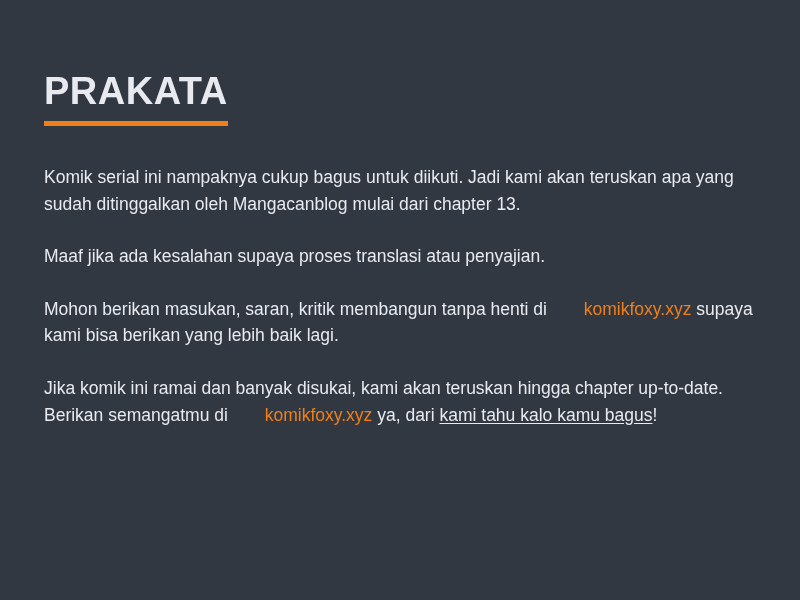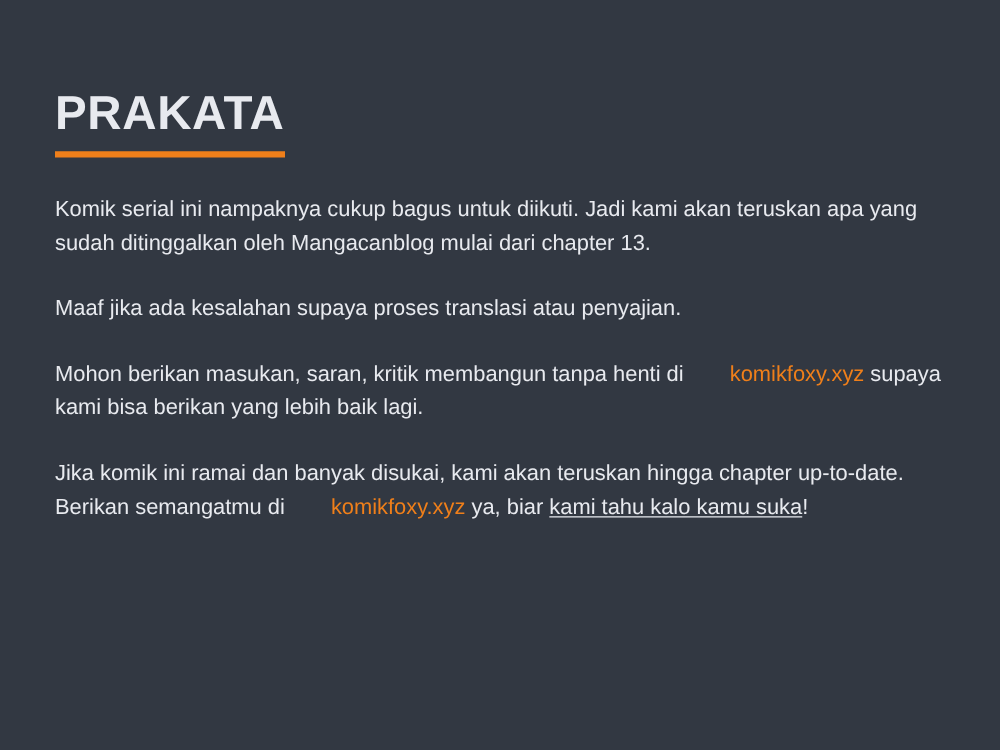--- a/index.html
+++ b/index.html
@@ -24,21 +24,21 @@
     font-size: 38px;
     font-weight: bold;
     color: #e8eaef;
     letter-spacing: 0.5px;
     margin: 0;
     display: inline-block;
     padding-bottom: 8px;
     border-bottom: 5px solid #ef7f1a;
   }
   .body-block {
-    margin-top: 28px;
+    margin-top: 38px;
   }
   p.para {
     font-size: 17.5px;
     line-height: 1.52;
     color: #e8eaef;
     margin: 0 0 26px 0;
     max-width: 710px;
     font-weight: normal;
   }
   .accent {
@@ -65,17 +65,17 @@
 
     <p class="para">
       <span>Maaf jika ada kesalahan supaya proses translasi atau penyajian.</span>
     </p>
 
     <p class="para">
       <span>Mohon berikan masukan, saran, kritik membangun tanpa henti di </span><span class="accent">komikfoxy.xyz</span><span> supaya kami bisa berikan yang lebih baik lagi.</span>
     </p>
 
     <p class="para">
-      <span>Jika komik ini ramai dan banyak disukai, kami akan teruskan hingga chapter up-to-date. Berikan semangatmu di </span><span class="accent">komikfoxy.xyz</span><span> ya, biar </span><span class="uline">kami tahu kalo kamu suka</span><span>!</span>
+      <span>Jika komik ini ramai dan banyak disukai, kami akan teruskan hingga chapter up-to-date. Berikan semangatmu di </span><span class="accent">komikfoxy.xyz</span><span> ya, dari </span><span class="uline">kami tahu kalo kamu bagus</span><span>!</span>
     </p>
 
   </div>
 </div>
 
 </body></html>

